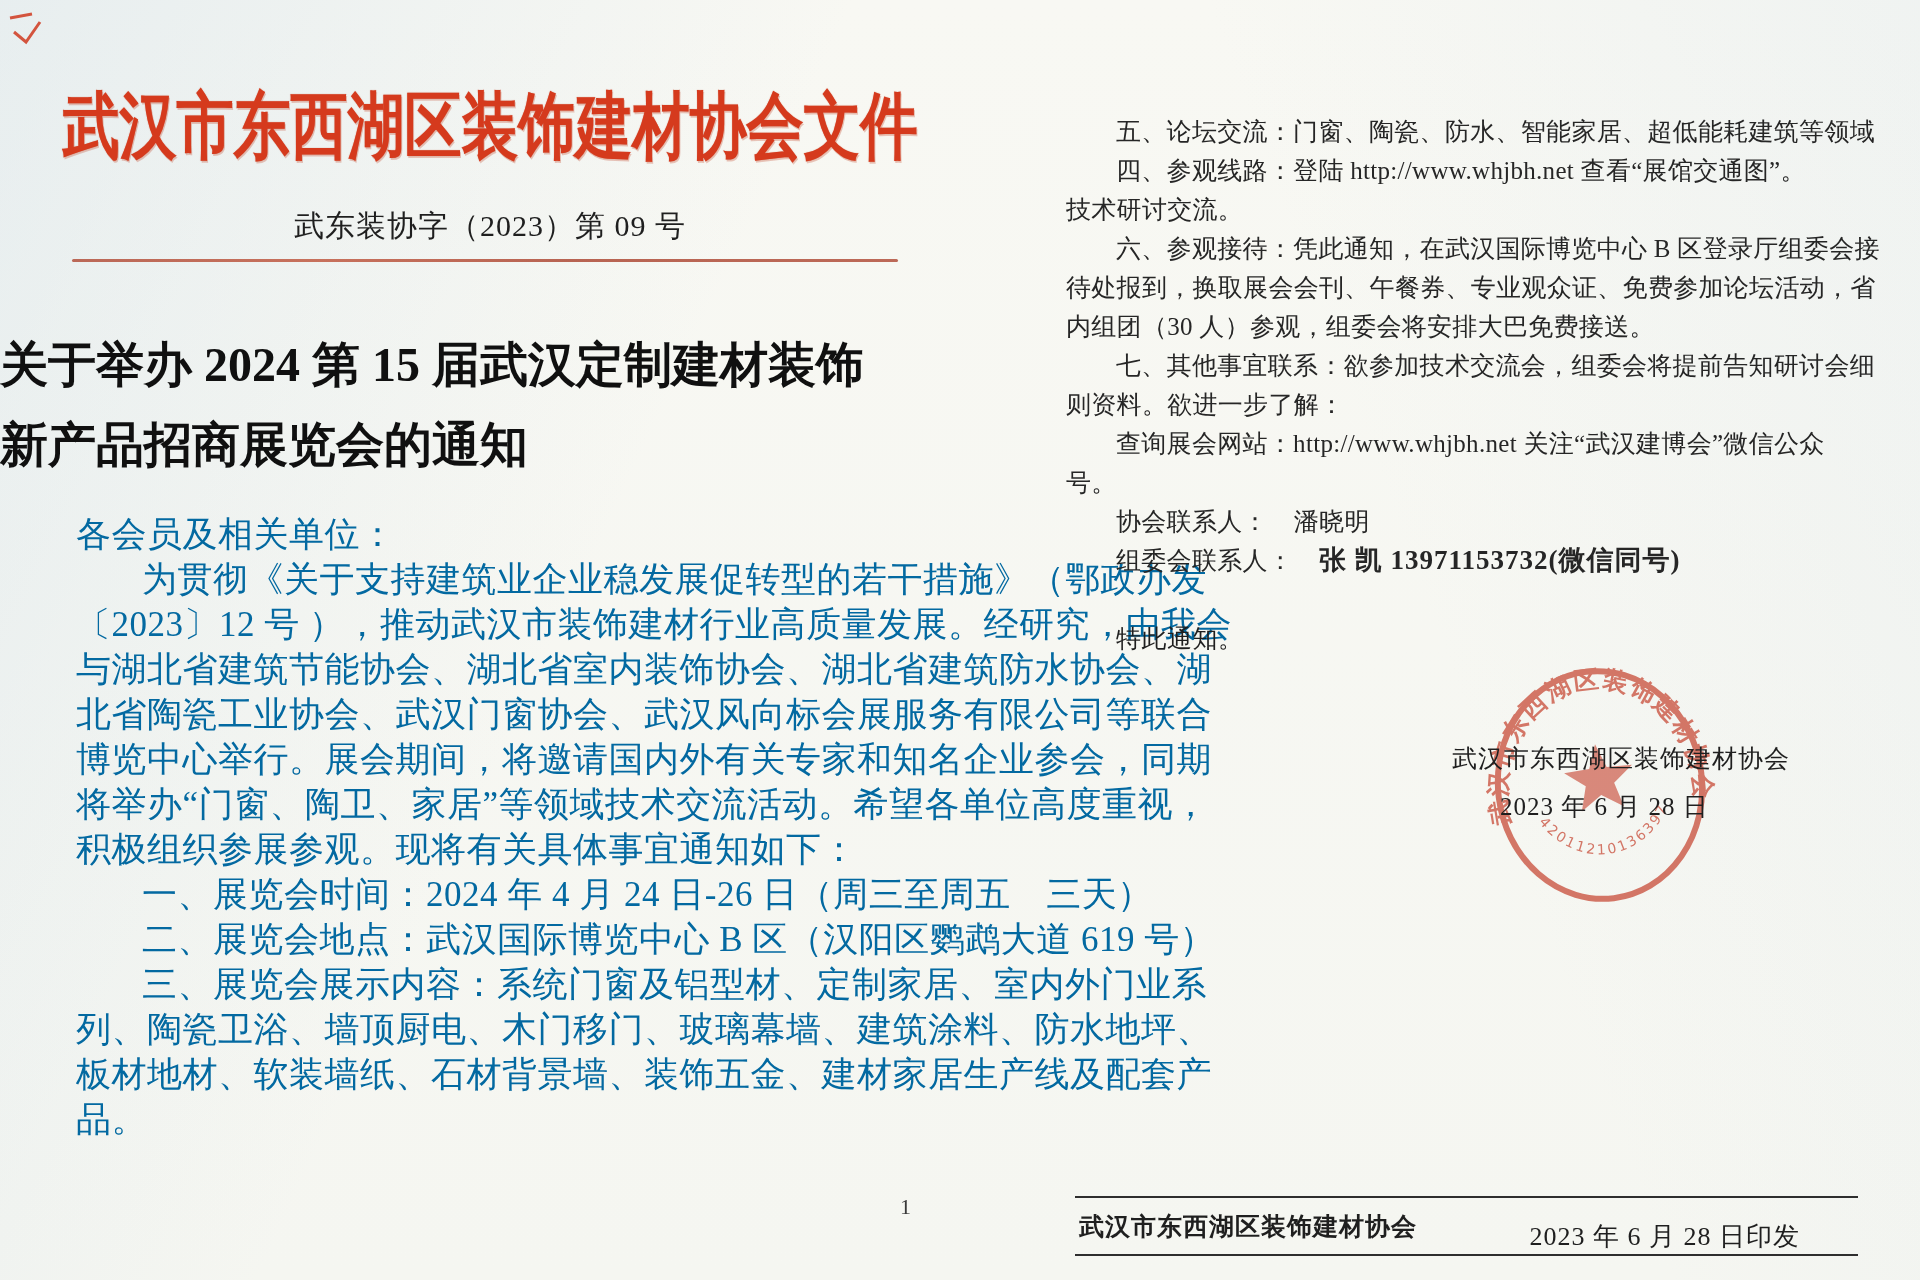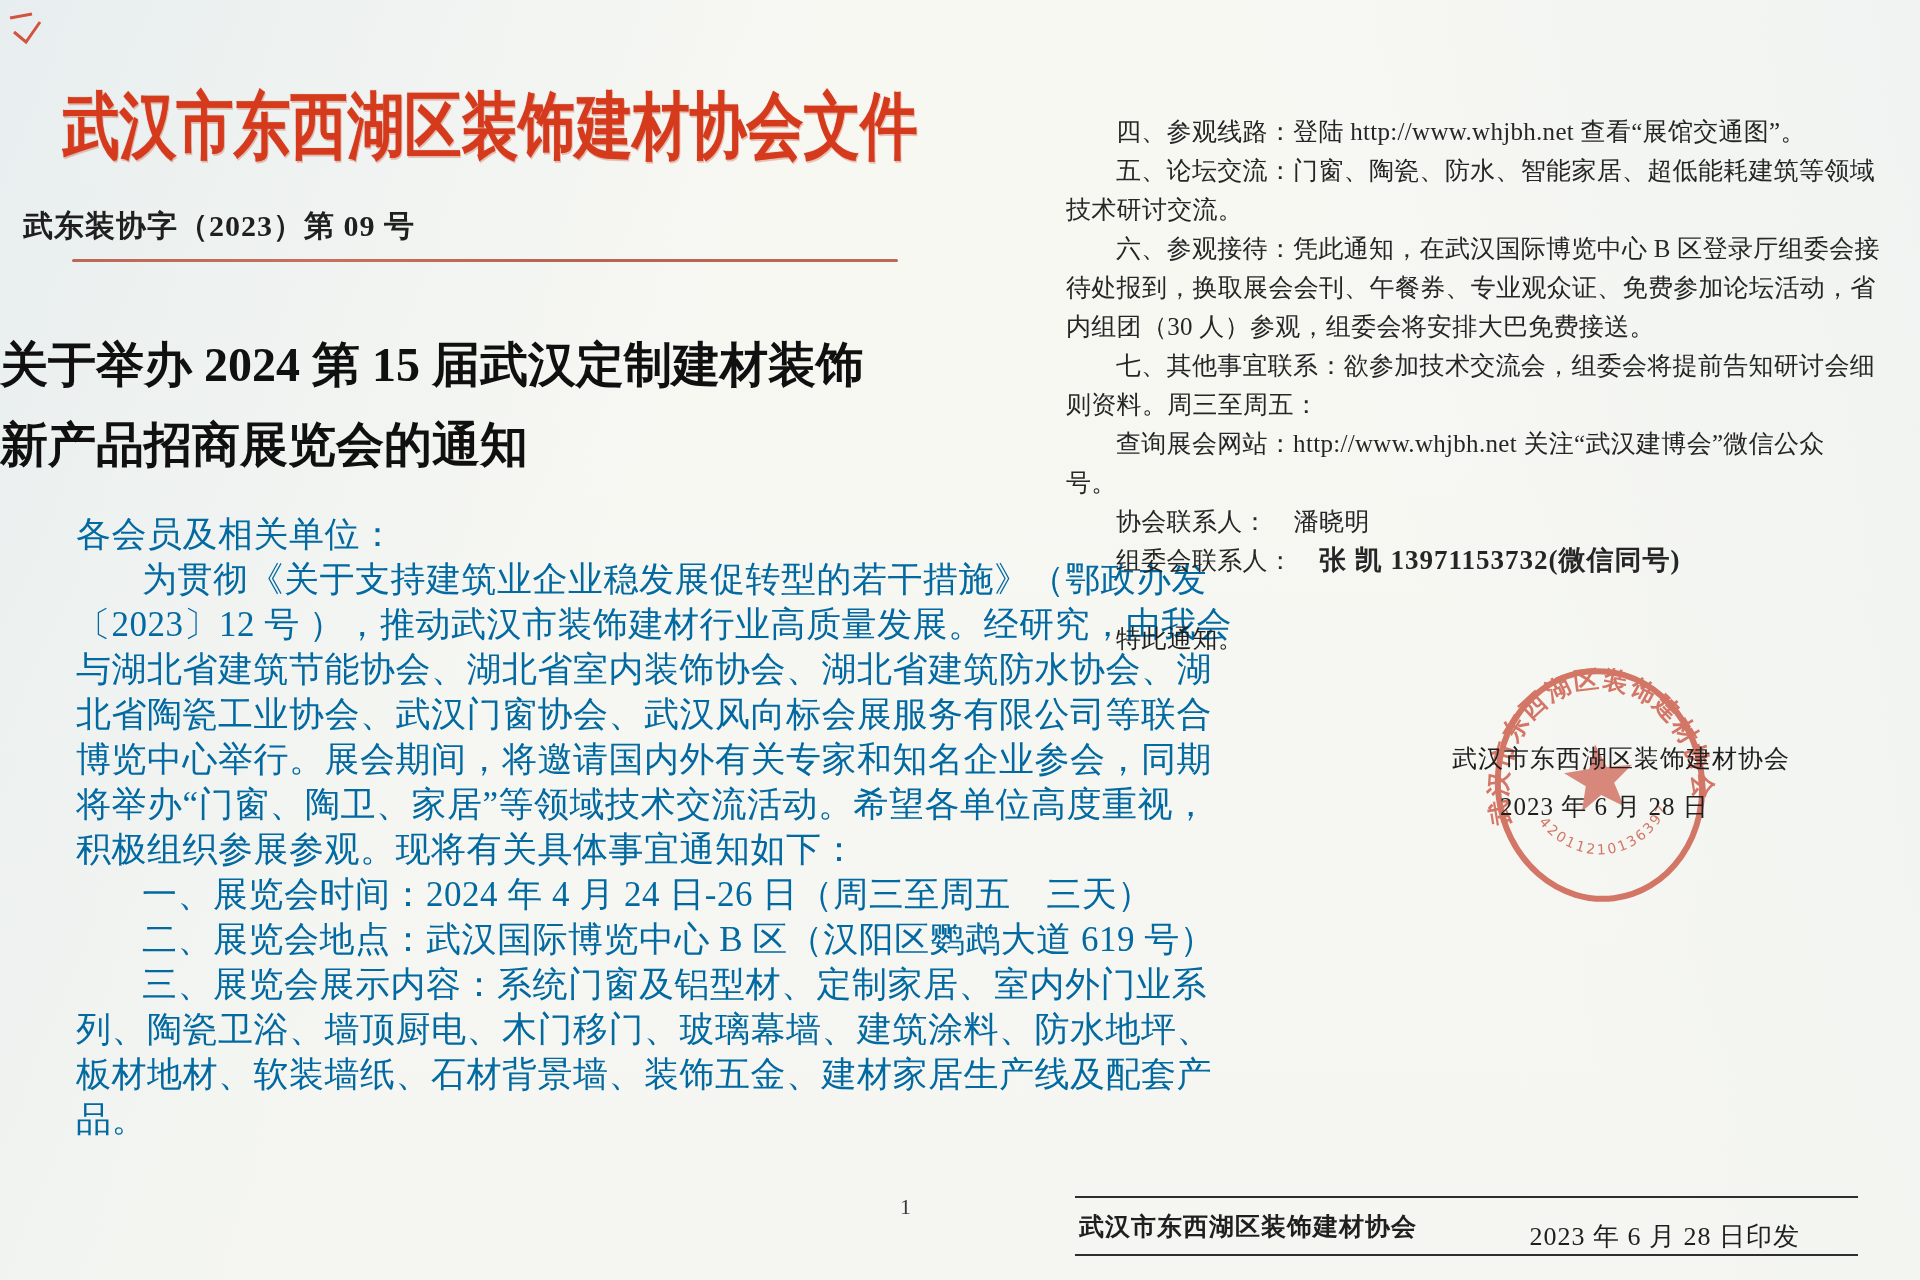--- a/index.html
+++ b/index.html
@@ -17,22 +17,22 @@
   .letterhead{
     left:0;top:86px;width:980px;text-align:center;
     font-family:"Liberation Sans","DejaVu Sans",sans-serif;
     font-weight:900;font-size:57px;line-height:1.1;
     color:#d53a1d;
     text-shadow:0 0 1px rgba(186,44,12,.55), 1px 1px 0 rgba(186,44,12,.25);
     transform:scaleY(1.28);transform-origin:center top;
     letter-spacing:0px;white-space:nowrap;
   }
   .doc-number{
-    left:0;top:206px;width:980px;
-    font-size:30px;font-weight:700;letter-spacing:1px;margin-left:23px;
+    left:0;top:206px;width:980px;text-align:center;
+    font-size:30px;font-weight:400;letter-spacing:1px;
   }
   .red-rule{
     left:72px;top:259px;width:826px;height:3px;
     background:linear-gradient(90deg,#b2503c 0%,#c05a42 30%,#ad4a36 60%,#b2503c 100%);
     opacity:.85;border-radius:2px;
   }
   .doc-title{
     left:0;width:980px;color:#101010;
     font-weight:900;font-size:48px;line-height:1.2;white-space:nowrap;
     font-family:"Liberation Serif","DejaVu Serif",serif;
@@ -101,28 +101,28 @@
     <div class="ln">列、陶瓷卫浴、墙顶厨电、木门移门、玻璃幕墙、建筑涂料、防水地坪、</div>
     <div class="ln">板材地材、软装墙纸、石材背景墙、装饰五金、建材家居生产线及配套产</div>
     <div class="ln">品。</div>
   </div>
 
   <div class="abs page-number">1</div>
 </div>
 
 <div>
   <div class="abs right-body">
+    <div class="ln ind">五、论坛交流：门窗、陶瓷、防水、智能家居、超低能耗建筑等领域</div>
     <div class="ln ind">四、参观线路：登陆 http://www.whjbh.net 查看“展馆交通图”。</div>
-    <div class="ln ind">五、论坛交流：门窗、陶瓷、防水、智能家居、超低能耗建筑等领域</div>
     <div class="ln">技术研讨交流。</div>
     <div class="ln ind">六、参观接待：凭此通知，在武汉国际博览中心 B 区登录厅组委会接</div>
     <div class="ln">待处报到，换取展会会刊、午餐券、专业观众证、免费参加论坛活动，省</div>
     <div class="ln">内组团（30 人）参观，组委会将安排大巴免费接送。</div>
     <div class="ln ind">七、其他事宜联系：欲参加技术交流会，组委会将提前告知研讨会细</div>
-    <div class="ln">则资料。周三至周五：</div>
+    <div class="ln">则资料。欲进一步了解：</div>
     <div class="ln ind">查询展会网站：http://www.whjbh.net 关注“武汉建博会”微信公众</div>
     <div class="ln">号。</div>
     <div class="contact-row">
       <span>协会联系人：</span><span class="contact-value">潘晓明</span>
     </div>
     <div class="contact-row">
       <span>组委会联系人：</span><span class="contact-value bold">张 凯 13971153732(微信同号)</span>
     </div>
   </div>
 

